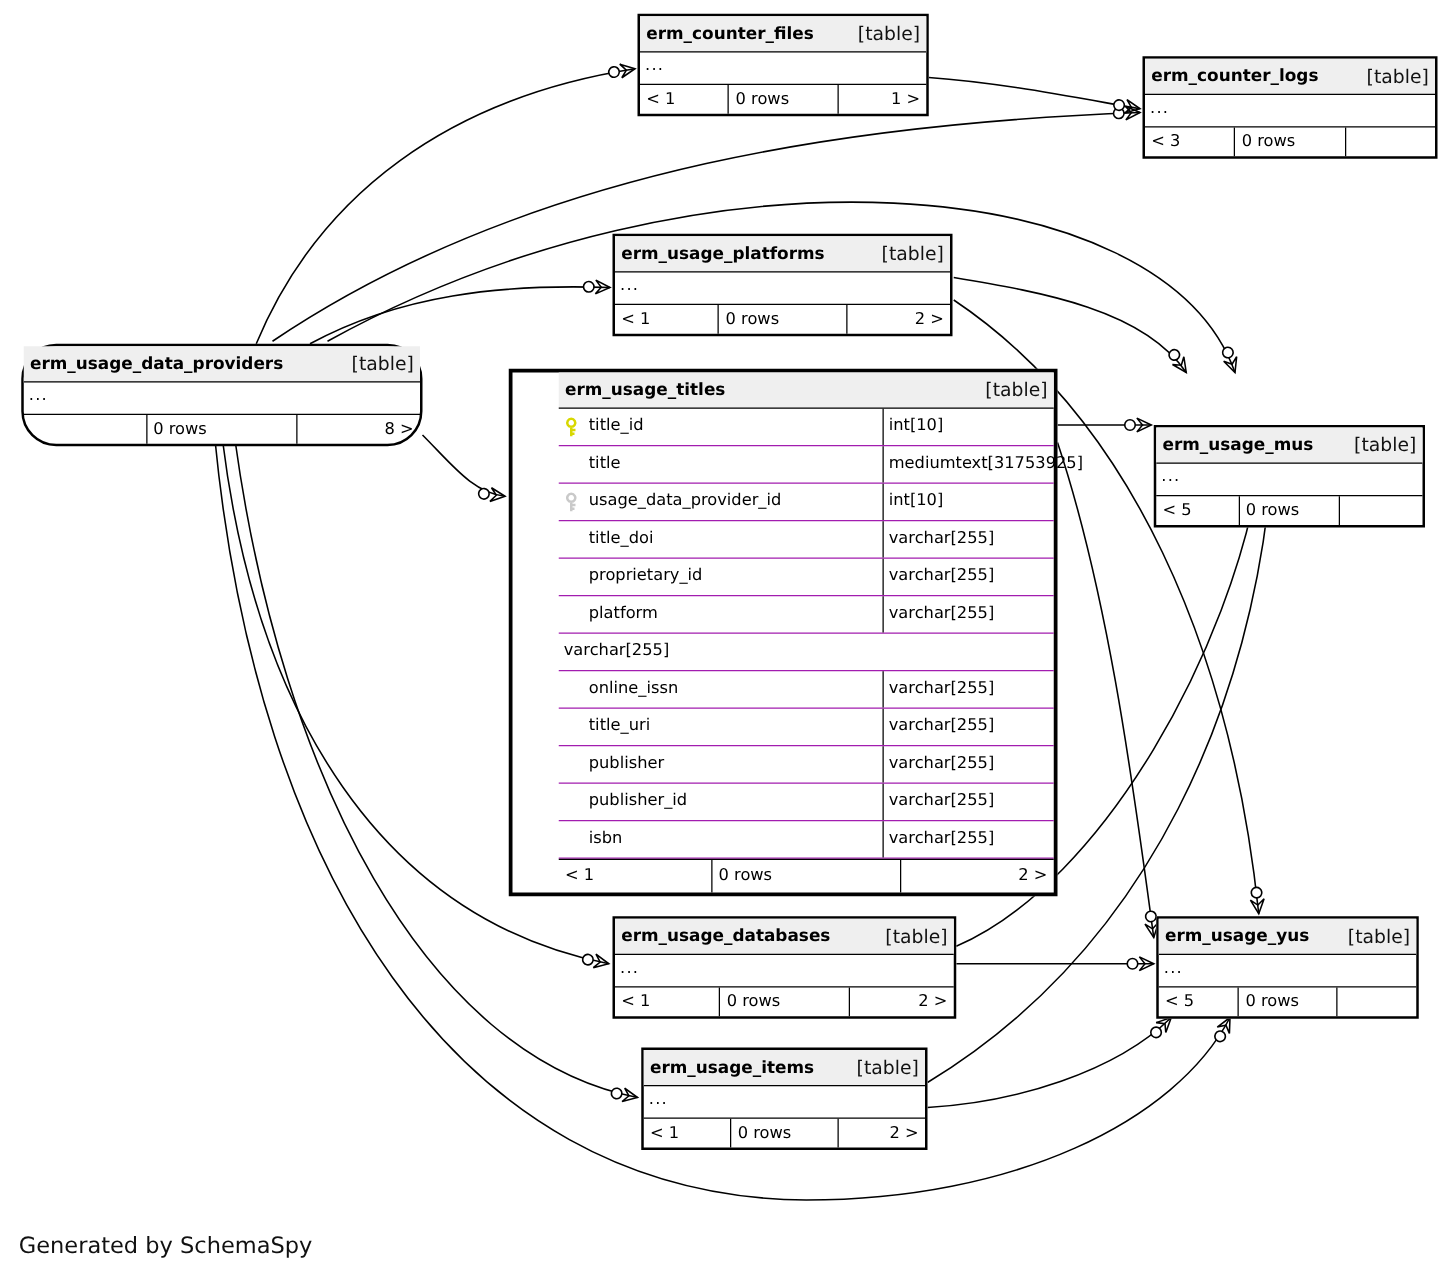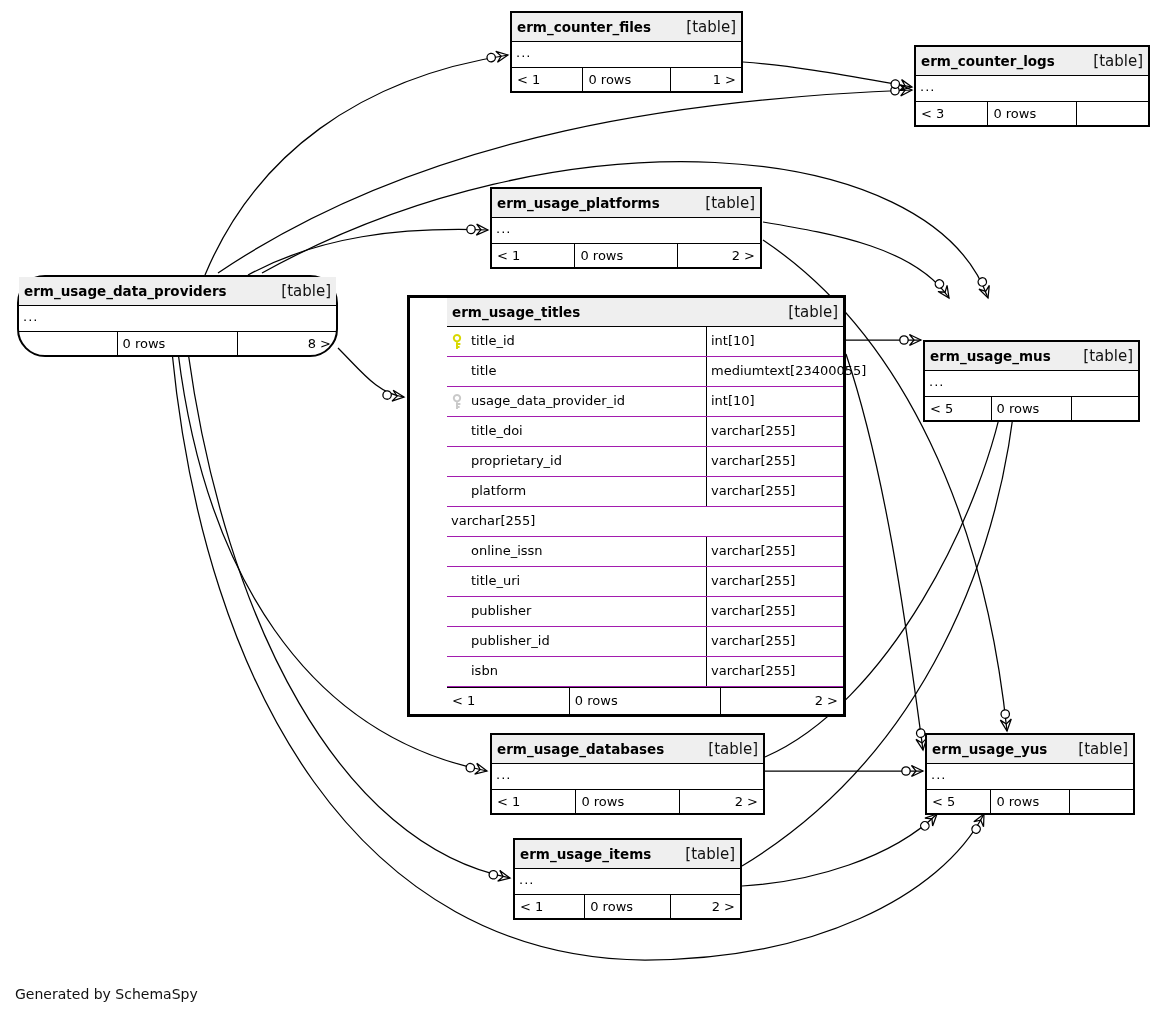--- a/index.html
+++ b/index.html
@@ -21,21 +21,21 @@
 
   .col-row{display:grid;grid-template-columns:260px 1fr;height:29px;border-bottom:1px solid #a21caf;}
   .col-row:last-of-type{border-bottom:none;}
   .col-name{position:relative;padding:0 4px 0 24px;line-height:28px;border-right:1px solid #000;
             white-space:nowrap;overflow:hidden;}
   .col-type{padding:0 4px;line-height:28px;white-space:nowrap;}
   .keyicon{position:absolute;left:4px;top:6px;width:12px;height:17px;}
   .keyicon svg{display:block;}
   .focus .tbl-f{border-top:1px solid #000;height:26px;line-height:26px;}
 
-  #credit{position:absolute;left:15px;top:986px;font-size:14px;color:#111;}
+  #credit{position:absolute;left:15px;top:986px;font-size:18px;color:#111;}
 </style>
 </head>
 <body>
 
 <div id="canvas">
 
   <svg id="edges" viewBox="0 0 1163 1016" xmlns="http://www.w3.org/2000/svg">
     <defs>
       <marker id="crow" markerUnits="userSpaceOnUse" markerWidth="28" markerHeight="16" refX="25" refY="7" orient="auto">
         <circle cx="8" cy="7" r="4.2" fill="#fff" stroke="#000" stroke-width="1.3"></circle>
@@ -125,21 +125,21 @@
           <svg width="12" height="17" viewBox="0 0 12 17">
               <path d="M6,2 a3.2,3.2 0 1,0 0.01,0 M6,8 v8 M6,11 h3.4 M6,14 h2.6" stroke="currentColor" stroke-width="2" fill="none"></path>
             </svg>
         </span>
         <span>title_id</span>
       </span>
       <span class="col-type">int[10]</span>
     </div>
     <div class="col-row">
       <span class="col-name"><span>title</span></span>
-      <span class="col-type">mediumtext[23400055]</span>
+      <span class="col-type">mediumtext[31753925]</span>
     </div>
     <div class="col-row">
       <span class="col-name">
         <span class="keyicon" style="color:#c9c9c9;">
           <svg width="12" height="17" viewBox="0 0 12 17">
               <path d="M6,2 a3.2,3.2 0 1,0 0.01,0 M6,8 v8 M6,11 h3.4 M6,14 h2.6" stroke="currentColor" stroke-width="2" fill="none"></path>
             </svg>
         </span>
         <span>usage_data_provider_id</span>
       </span>

